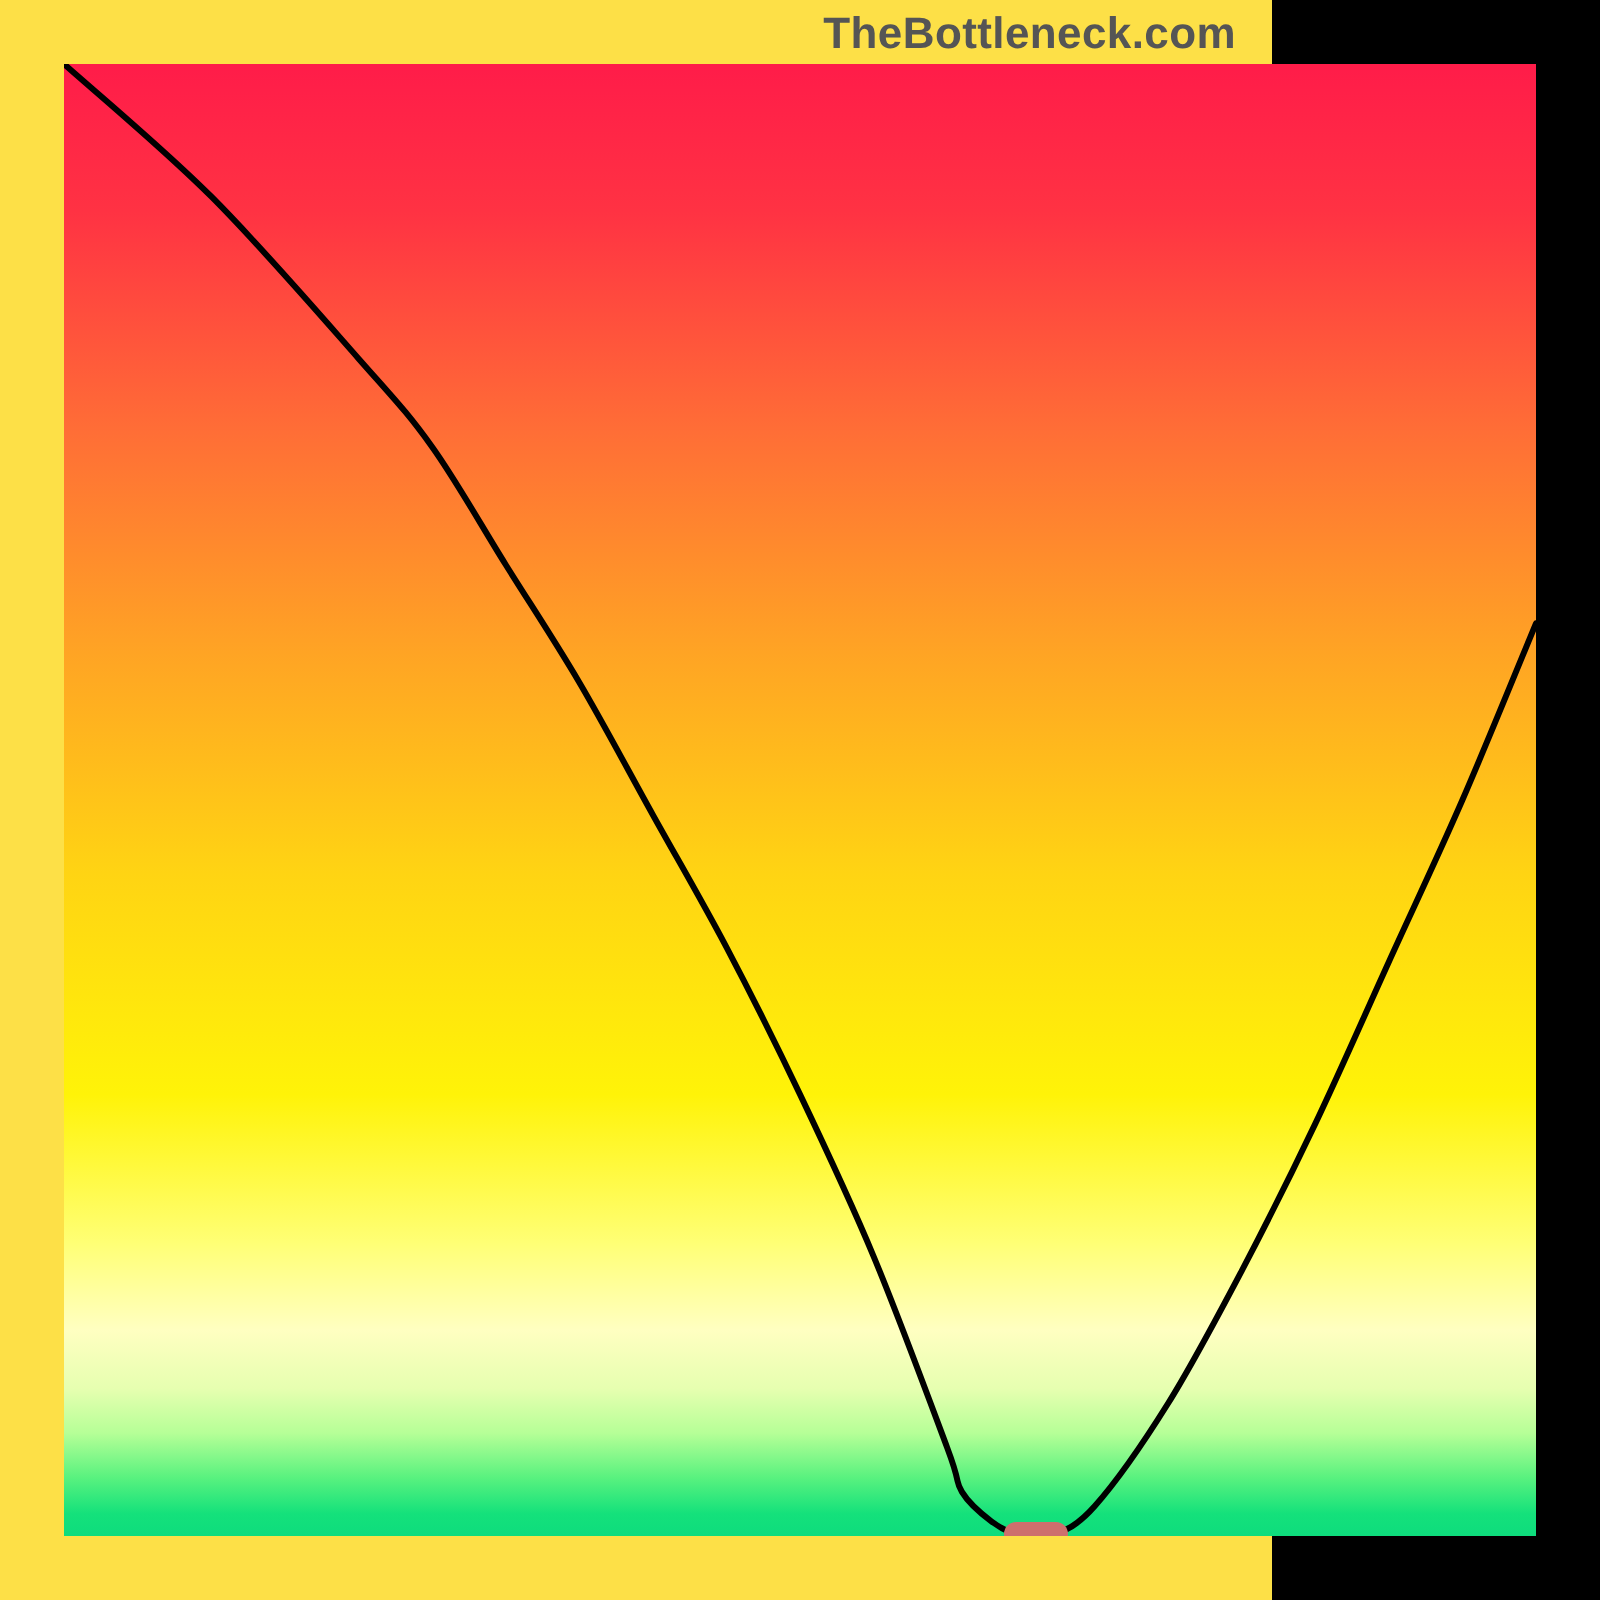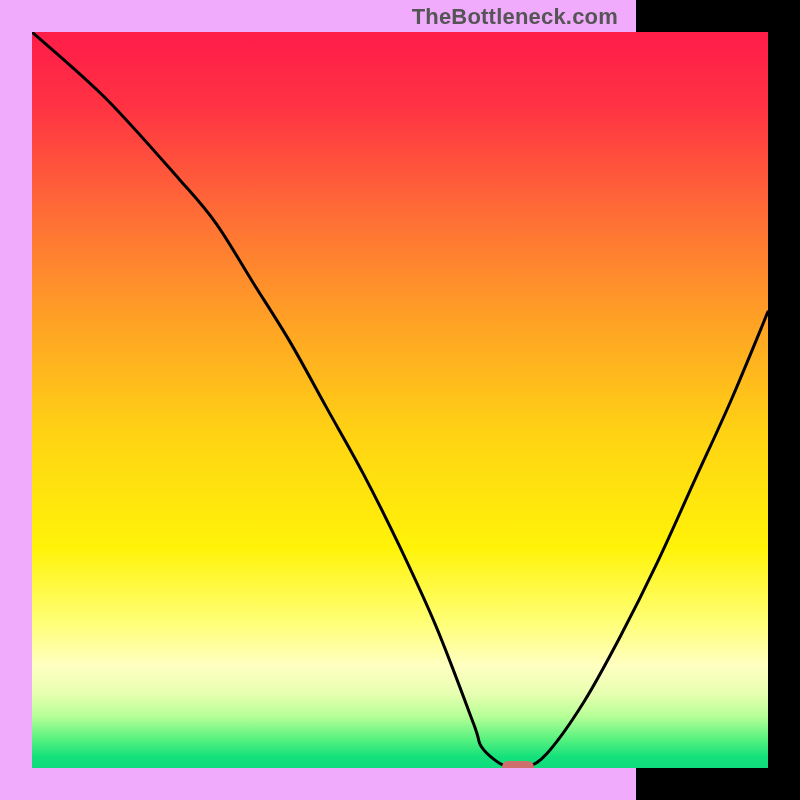--- a/index.html
+++ b/index.html
@@ -7,21 +7,21 @@
     padding: 0;
     width: 800px;
     height: 800px;
     background: #000;
     overflow: hidden;
   }
   .container {
     position: relative;
     width: 636px;
     height: 800px;
-    background: #f0abfc;
+    background: #fde047;
   }
   .watermark {
     position: absolute;
     top: 4px;
     right: 18px;
     color: #555;
     font-family: Arial, Helvetica, sans-serif;
     font-size: 22px;
     font-weight: 600;
     letter-spacing: 0.2px;

